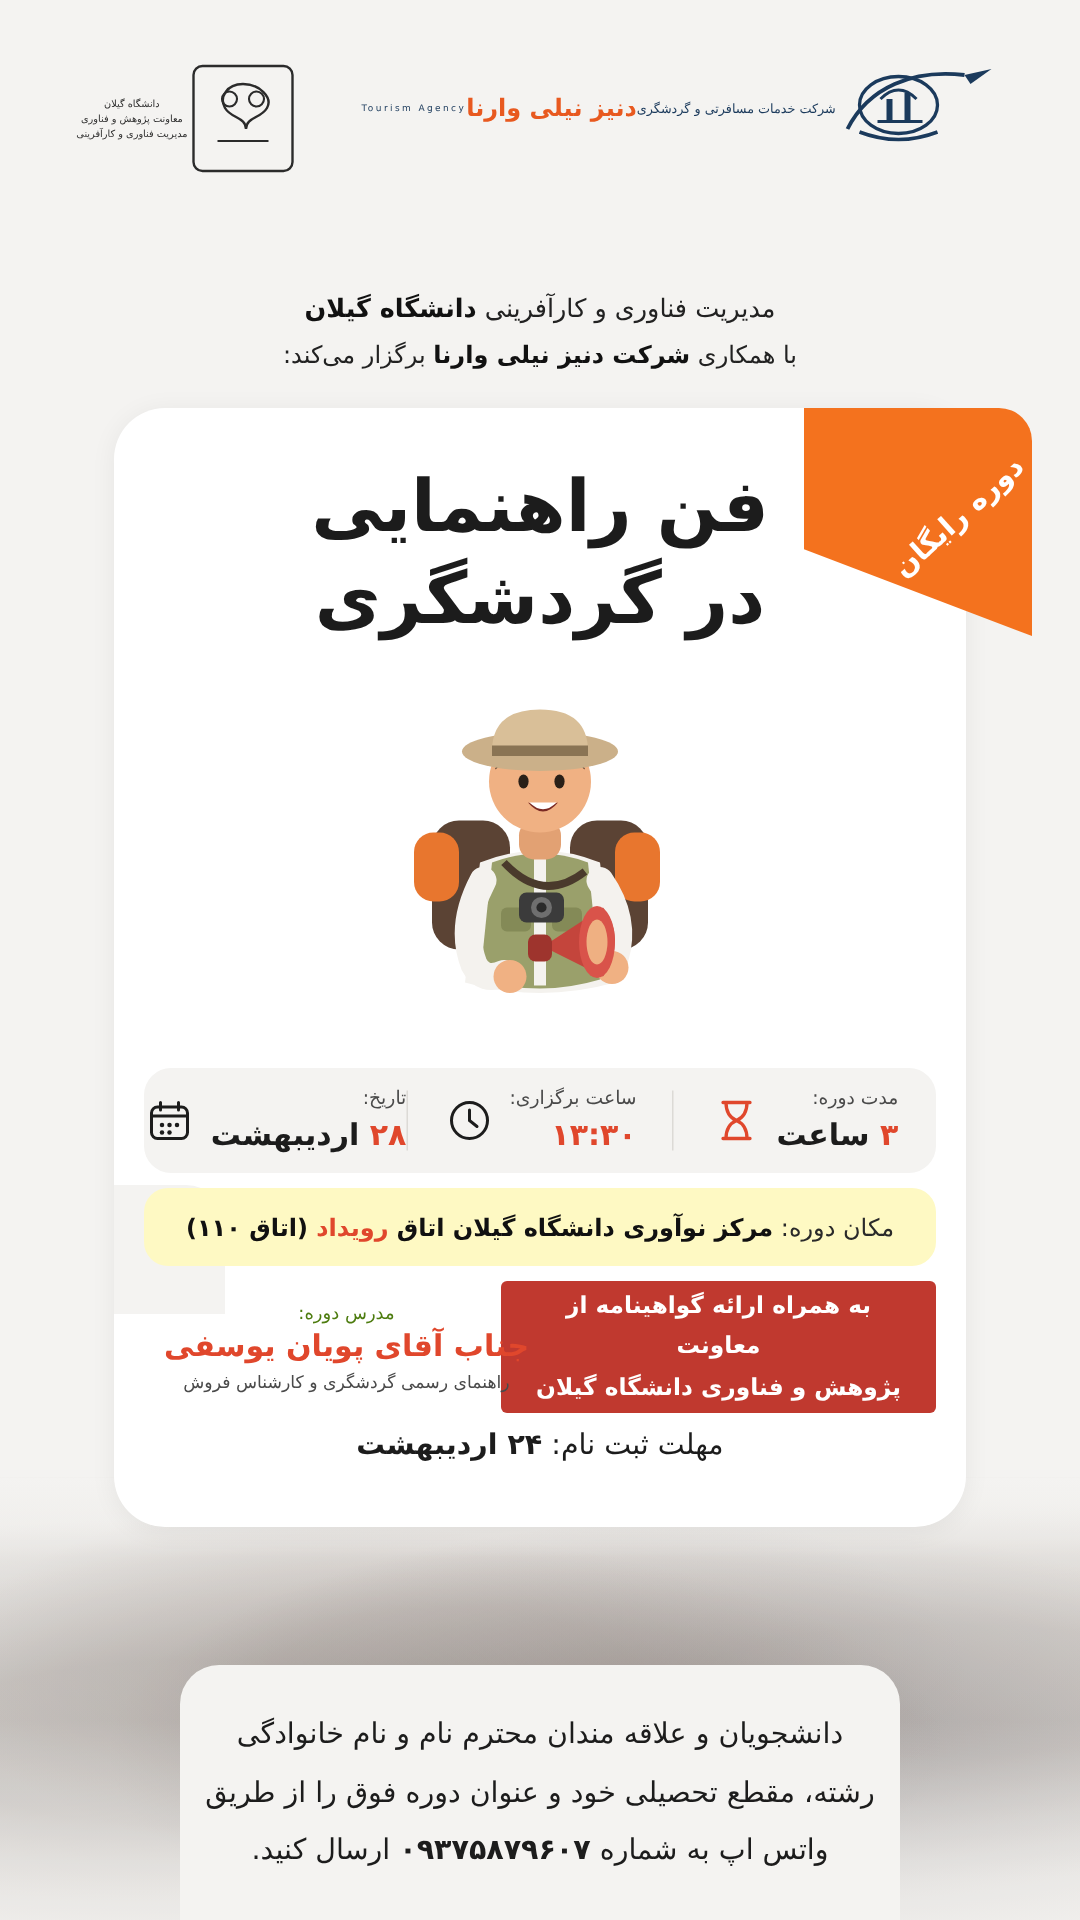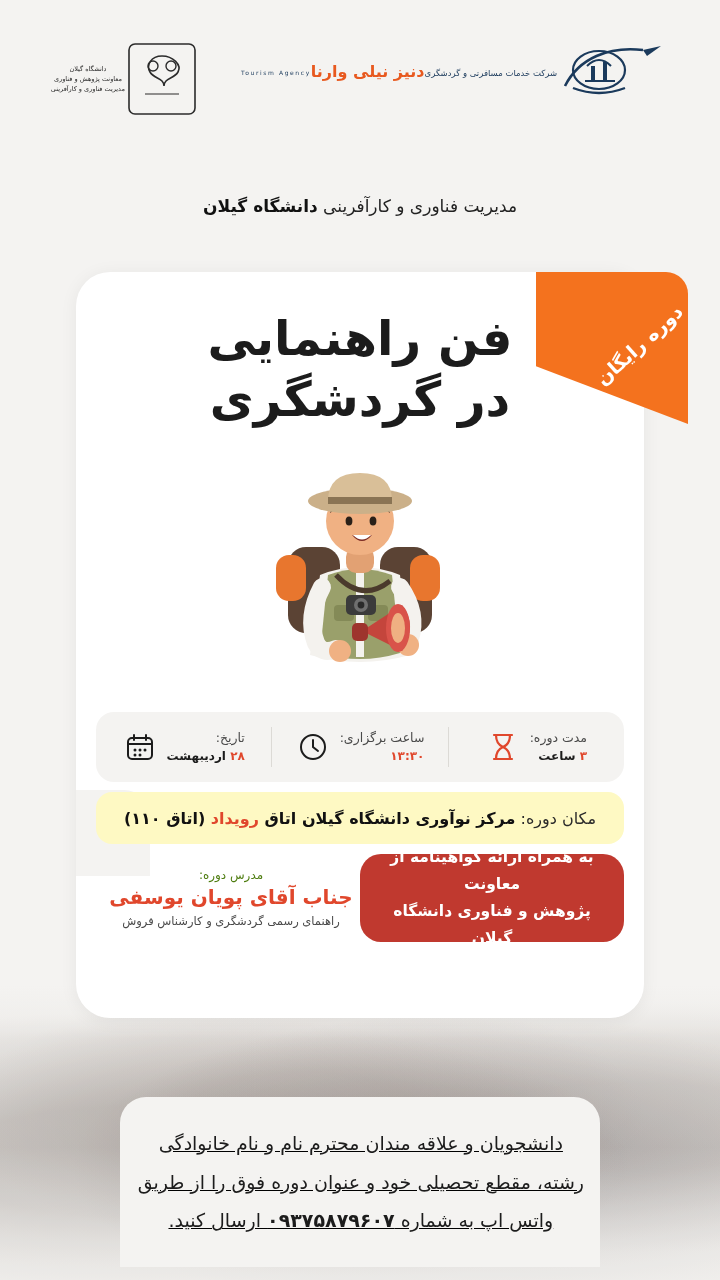--- a/index.html
+++ b/index.html
@@ -99,37 +99,37 @@
   
   .info-row{
     position:absolute;right:96px;left:96px;height:70px;
     background:#f4f3f1;border-radius:18px;
     display:flex;align-items:center;
   }
   .info-row.r1{top:712px;}
   .cell{display:flex;align-items:center;justify-content:center;gap:10px;flex:1;height:100%;}
   .cell .txtbox{text-align:right;}
   .cell .lbl{font-size:12.5px;color:#4a4a4a;line-height:1.5;}
-  .cell .val{font-size:12px;font-weight:bold;color:#1c1c1c;line-height:1.45;}
+  .cell .val{font-size:20px;font-weight:bold;color:#1c1c1c;line-height:1.45;}
   .cell .val .num{color:#e0472c;}
   .divider{width:1px;height:40px;background:#dcdad6;}
 
   .icon-circ{width:34px;height:34px;display:flex;align-items:center;justify-content:center;}
 
   .info-row.r2{
     top:792px;height:52px;justify-content:center;background:#fef9c3;border-radius:16px;
   }
   .info-row.r2 .line{font-size:16px;color:#2a2a2a;}
   .info-row.r2 .line b{font-weight:bold;color:#111;}
   .info-row.r2 .line .hl{color:#e0472c;font-weight:bold;}
 
   
   .cert{
-    position:absolute;top:854px;right:96px;width:264px;height:88px;
-    background:#c0392f;border-radius:21px;color:#fff;
+    position:absolute;top:854px;right:96px;width:290px;height:88px;
+    background:#c0392f;border-radius:4px;color:#fff;
     display:flex;align-items:center;justify-content:center;text-align:center;
     font-size:15.5px;font-weight:bold;line-height:1.75;padding:0 14px;box-sizing:border-box;
   }
   .teacher{
     position:absolute;top:854px;left:96px;width:270px;height:88px;
     display:flex;flex-direction:column;align-items:center;justify-content:center;text-align:center;
   }
   .teacher .t-lbl{font-size:12px;color:#4d7c0f;}
   .teacher .t-name{font-size:20px;font-weight:bold;color:#e0472c;margin-top:3px;}
   .teacher .t-sub{font-size:11.5px;color:#4a4a4a;margin-top:5px;}
@@ -137,23 +137,23 @@
   
   .deadline{
     position:absolute;top:952px;right:0;left:0;text-align:center;
     font-size:19px;color:#1c1c1c;
   }
   .deadline b{font-weight:bold;}
   .deadline .num{font-weight:bold;}
 
   
   .footer{
-    position:absolute;left:120px;right:120px;bottom:13px;height:170px;
+    position:absolute;left:120px;right:120px;bottom:0;height:170px;
     background:#f4f3f1;border-top-left-radius:26px;border-top-right-radius:26px;
-    display:flex;align-items:center;justify-content:flex-start;text-decoration:underline;
+    display:flex;align-items:center;justify-content:center;
   }
   .footer .ftxt{
     text-align:center;font-size:19px;line-height:2.05;color:#1c1c1c;padding:0 16px;
   }
   .footer .phone{font-weight:bold;letter-spacing:.5px;}
 </style>
 </head>
 <body>
 
 <div class="poster">
@@ -194,20 +194,23 @@
         <div>معاونت پژوهش و فناوری</div>
         <div>مدیریت فناوری و کارآفرینی</div>
       </div>
     </div>
   </div>
 
   <div class="intro">
     <div class="l1">
       <span>مدیریت فناوری و کارآفرینی </span><b>دانشگاه گیلان</b>
     </div>
+    <div class="l2">
+      <span>با همکاری </span><b>شرکت دنیز نیلی وارنا</b><span> برگزار می‌کند:</span>
+    </div>
   </div>
 
   <div class="card">
     <div class="notch"></div>
   </div>
 
   <div class="ribbon">
     <div class="ribbon-shape"></div>
     <div class="ribbon-text">دوره رایگان</div>
   </div>
@@ -341,20 +344,23 @@
       <div>پژوهش و فناوری دانشگاه گیلان</div>
     </div>
   </div>
 
   <div class="teacher">
     <div class="t-lbl">مدرس دوره:</div>
     <div class="t-name">جناب آقای پویان یوسفی</div>
     <div class="t-sub">راهنمای رسمی گردشگری و کارشناس فروش</div>
   </div>
 
+  <div class="deadline">
+    <span>مهلت ثبت نام: </span><b class="num">۲۴</b><b> اردیبهشت</b>
+  </div>
 
   <div class="footer">
     <div class="ftxt">
       <div>دانشجویان و علاقه مندان محترم نام و نام خانوادگی</div>
       <div>رشته، مقطع تحصیلی خود و عنوان دوره فوق را از طریق</div>
       <div>
         <span>واتس اپ به شماره </span><span class="phone">۰۹۳۷۵۸۷۹۶۰۷</span><span> ارسال کنید.</span>
       </div>
     </div>
   </div>

